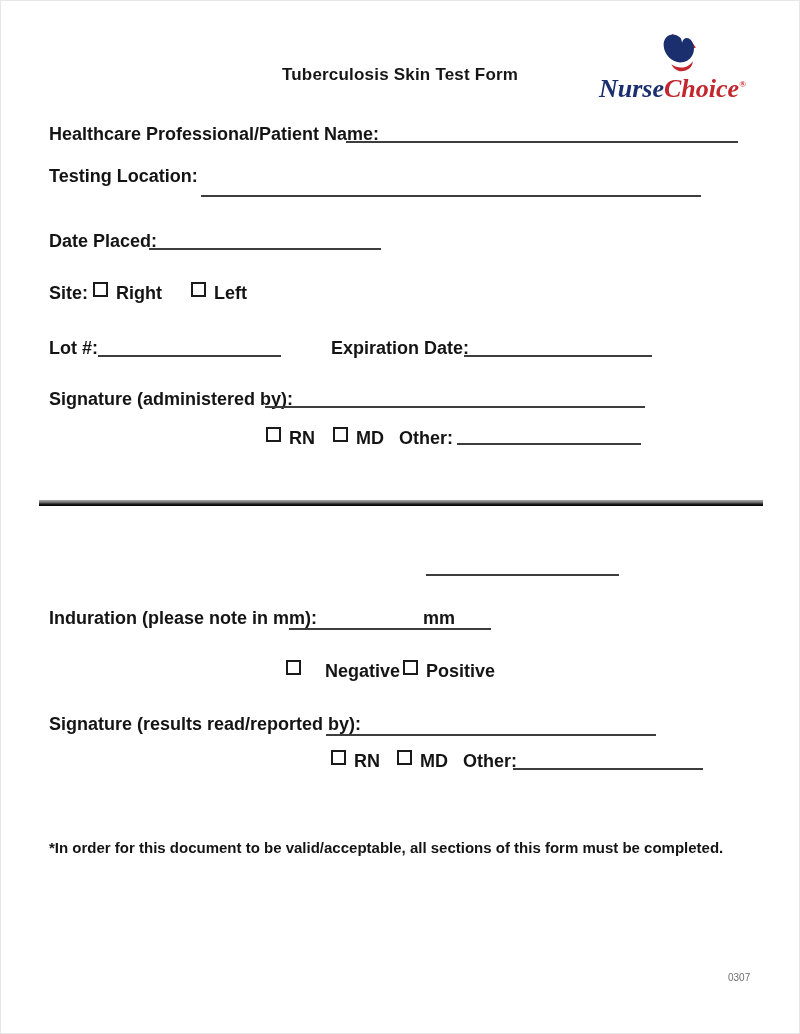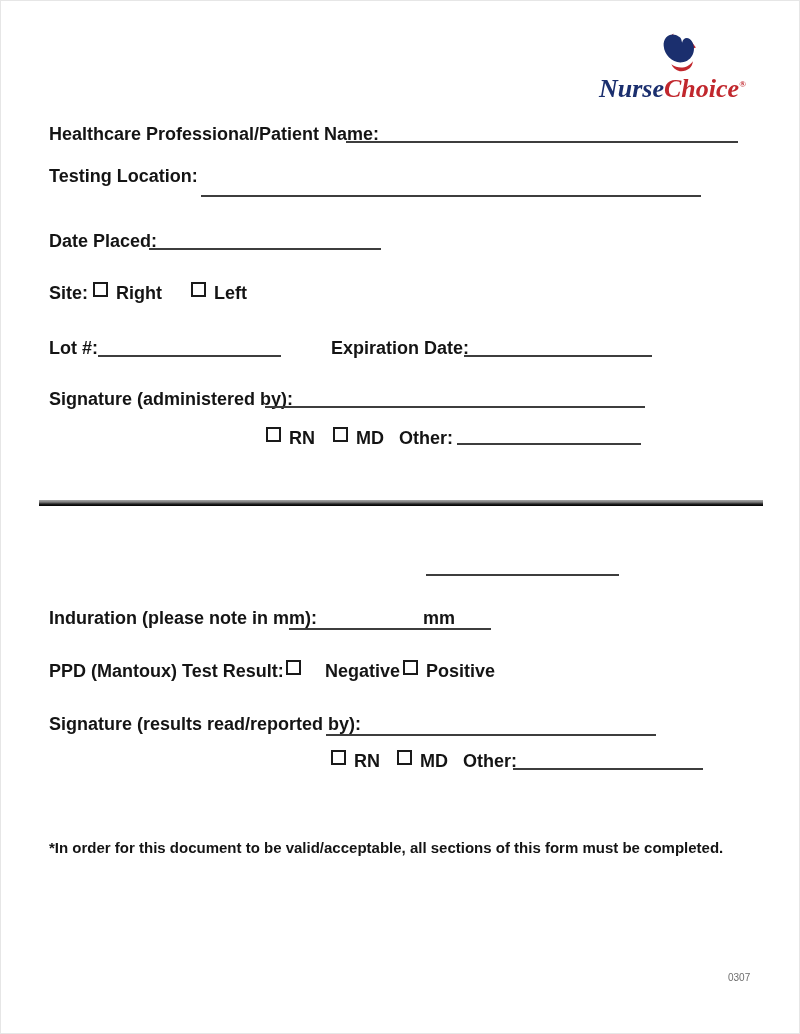--- a/index.html
+++ b/index.html
@@ -87,20 +87,21 @@
     top: 971px; left: 727px;
     font-size: 10px;
     color: #6d6d6d;
   }
 </style>
 </head>
 <body>
 
 <div class="page">
 
+  <div class="title">Tuberculosis Skin Test Form</div>
 
   <div class="logo">
     <svg class="logo-icon" viewBox="0 0 60 60" xmlns="http://www.w3.org/2000/svg">
       <path d="M12 14 L23 6 L19 17 Z" fill="#c1272d"></path>
       <path d="M20 46 C 30 53, 42 51, 48 42 C 48 50, 40 56, 31 55 C 26 54, 22 51, 20 46 Z" fill="#c1272d"></path>
       <path d="M46 16 L52 24 L47 26 Z" fill="#c1272d"></path>
       <path d="M30 10 C 21 3, 9 9, 10 22 C 11 36, 24 46, 36 43 C 50 40, 54 22, 44 13 C 40 10, 35 12, 34 18 C 33 12, 32 11, 30 10 Z" fill="#1b2f6e"></path>
     </svg>
     <div class="logo-text"><span class="logo-nurse">Nurse</span><span class="logo-choice">Choice</span><span class="logo-reg">®</span></div>
   </div>
@@ -136,21 +137,20 @@
   <div class="blank" style="left:456px; top:428px; width:184px;"></div>
 
   <div class="divider"></div>
 
   <div class="blank" style="left:425px; top:559px; width:193px;"></div>
 
   <div class="lbl" style="left:48px; top:607px;">Induration (please note in mm):</div>
   <div class="blank" style="left:288px; top:613px; width:202px;"></div>
   <div class="lbl" style="left:422px; top:607px;">mm</div>
 
-  <div class="lbl" style="left:48px; top:660px;">PPD (Mantoux) Test Result:</div>
   <span class="cb" style="left:285px; top:659px;"></span>
   <div class="lbl" style="left:324px; top:660px;">Negative</div>
   <span class="cb" style="left:402px; top:659px;"></span>
   <div class="lbl" style="left:425px; top:660px;">Positive</div>
 
   <div class="lbl" style="left:48px; top:713px;">Signature (results read/reported by):</div>
   <div class="blank" style="left:325px; top:719px; width:330px;"></div>
 
   <span class="cb" style="left:330px; top:749px;"></span>
   <div class="lbl" style="left:353px; top:750px;">RN</div>

